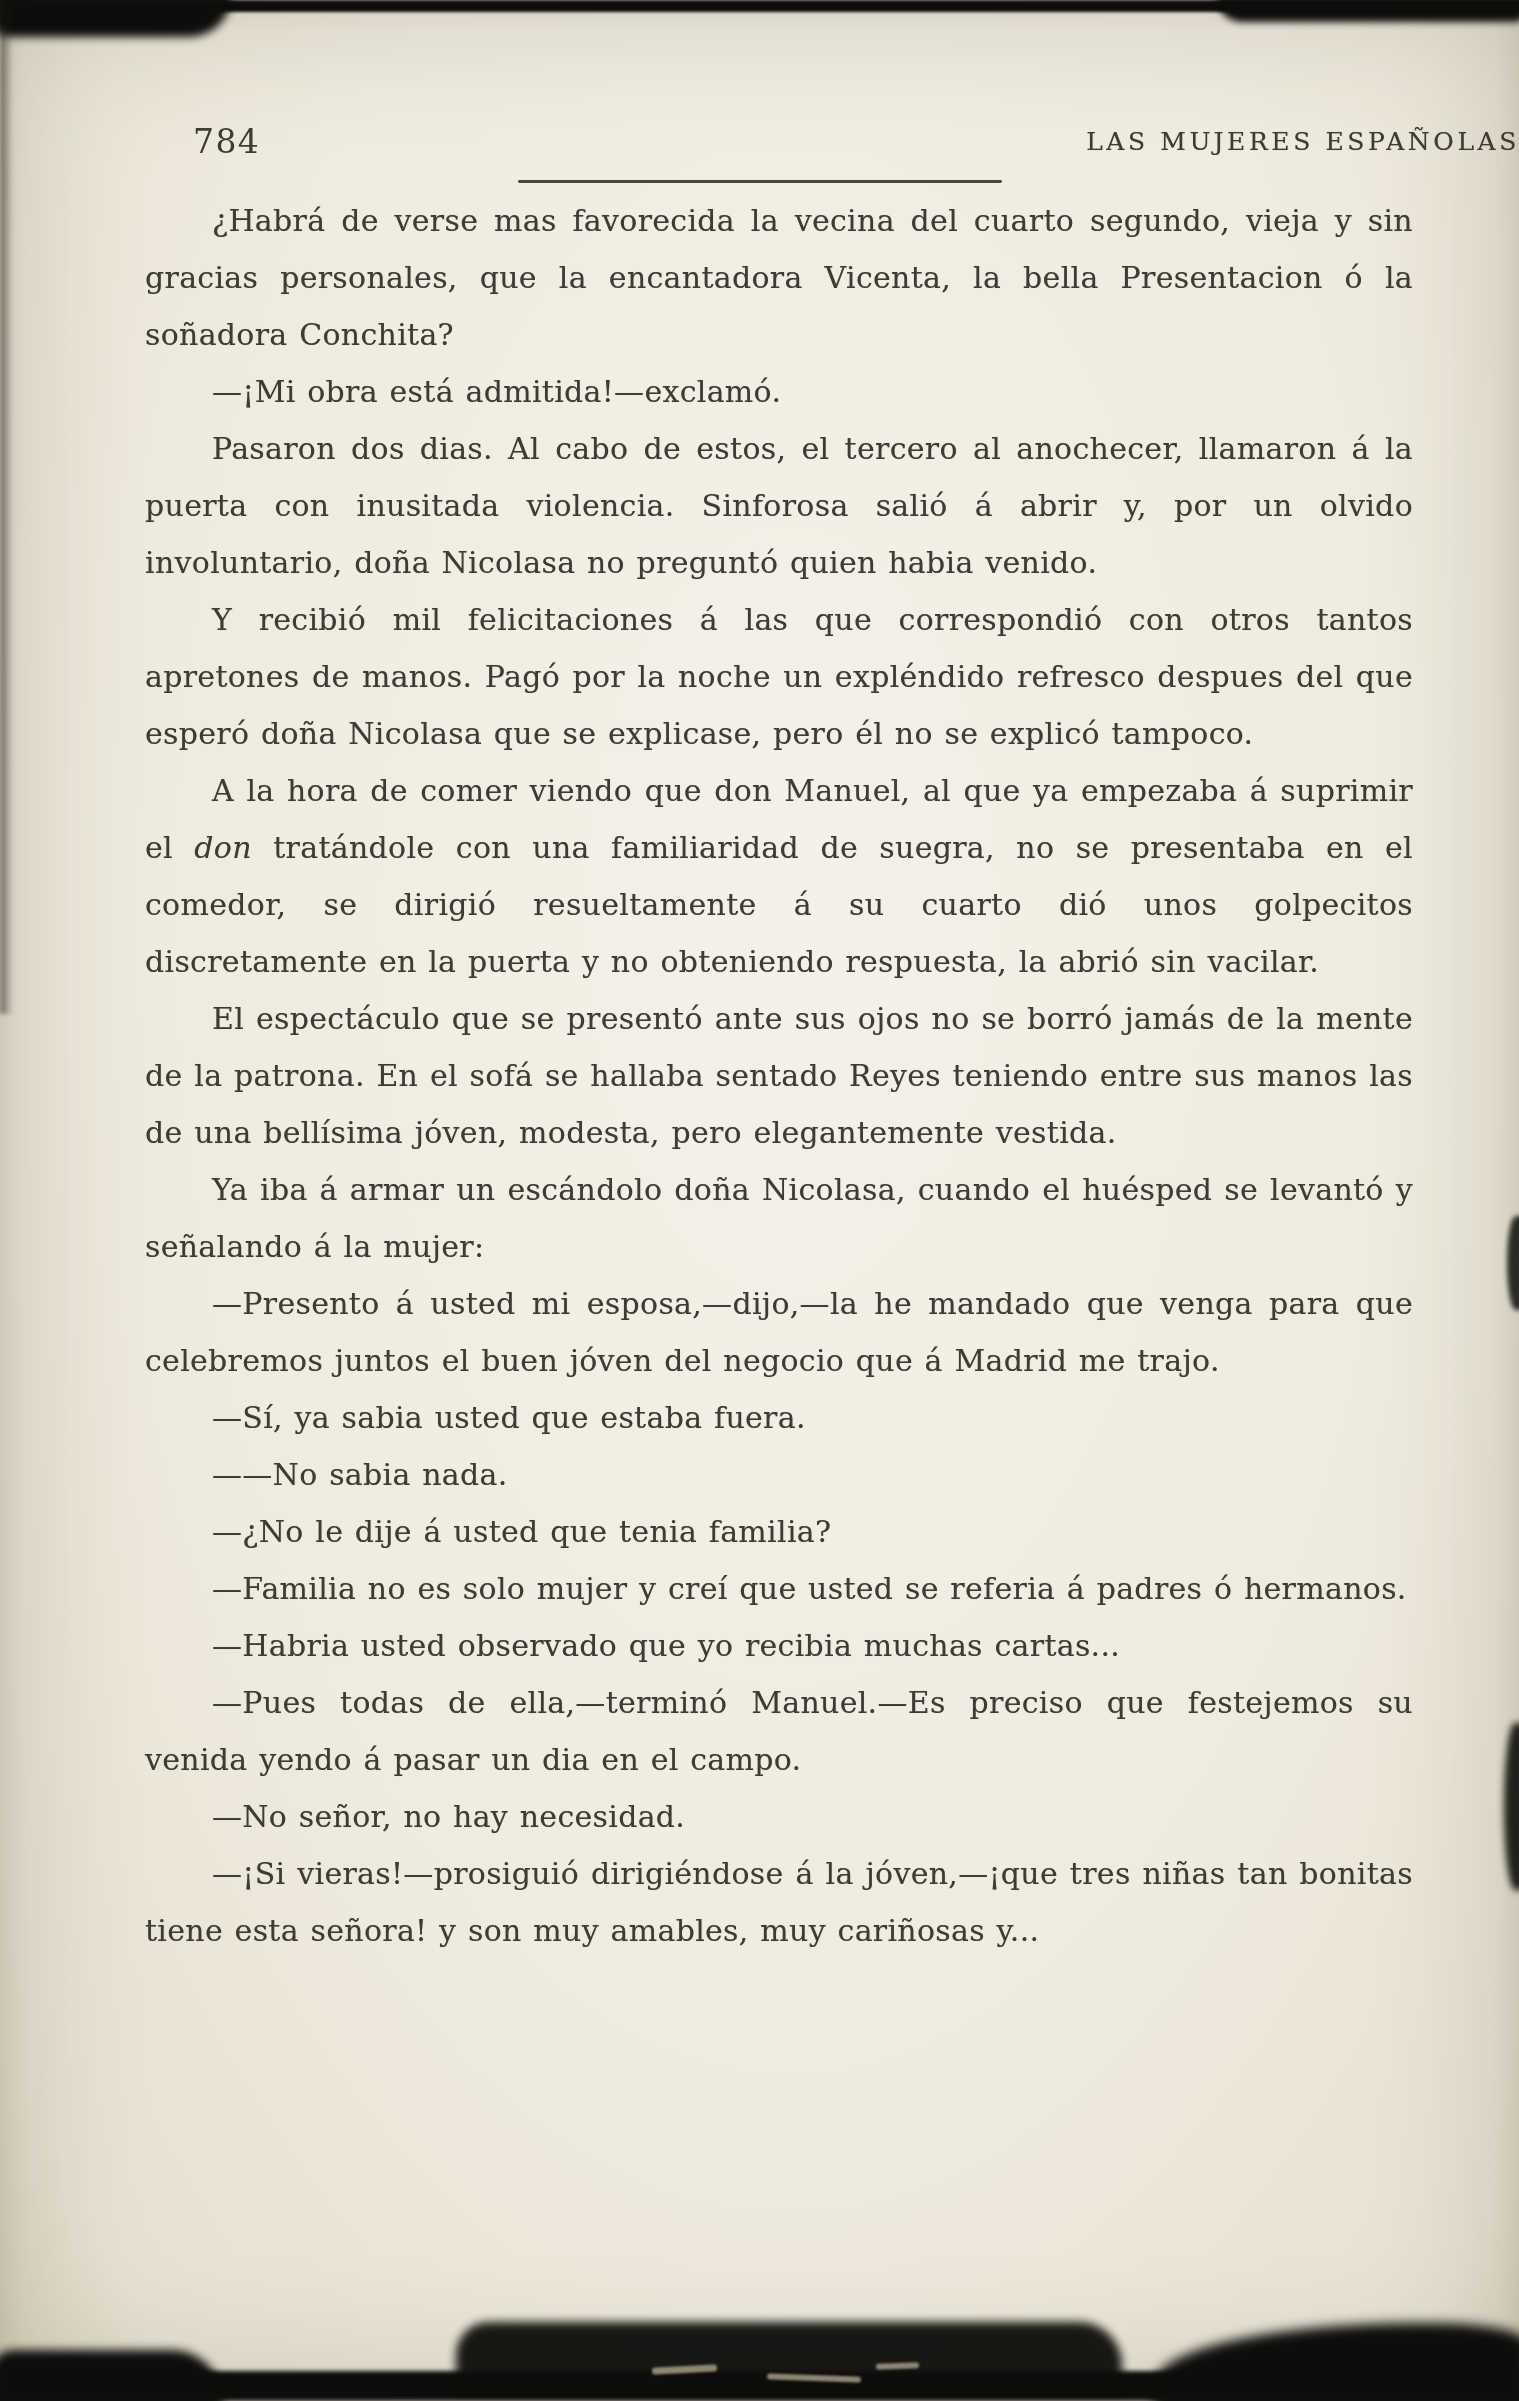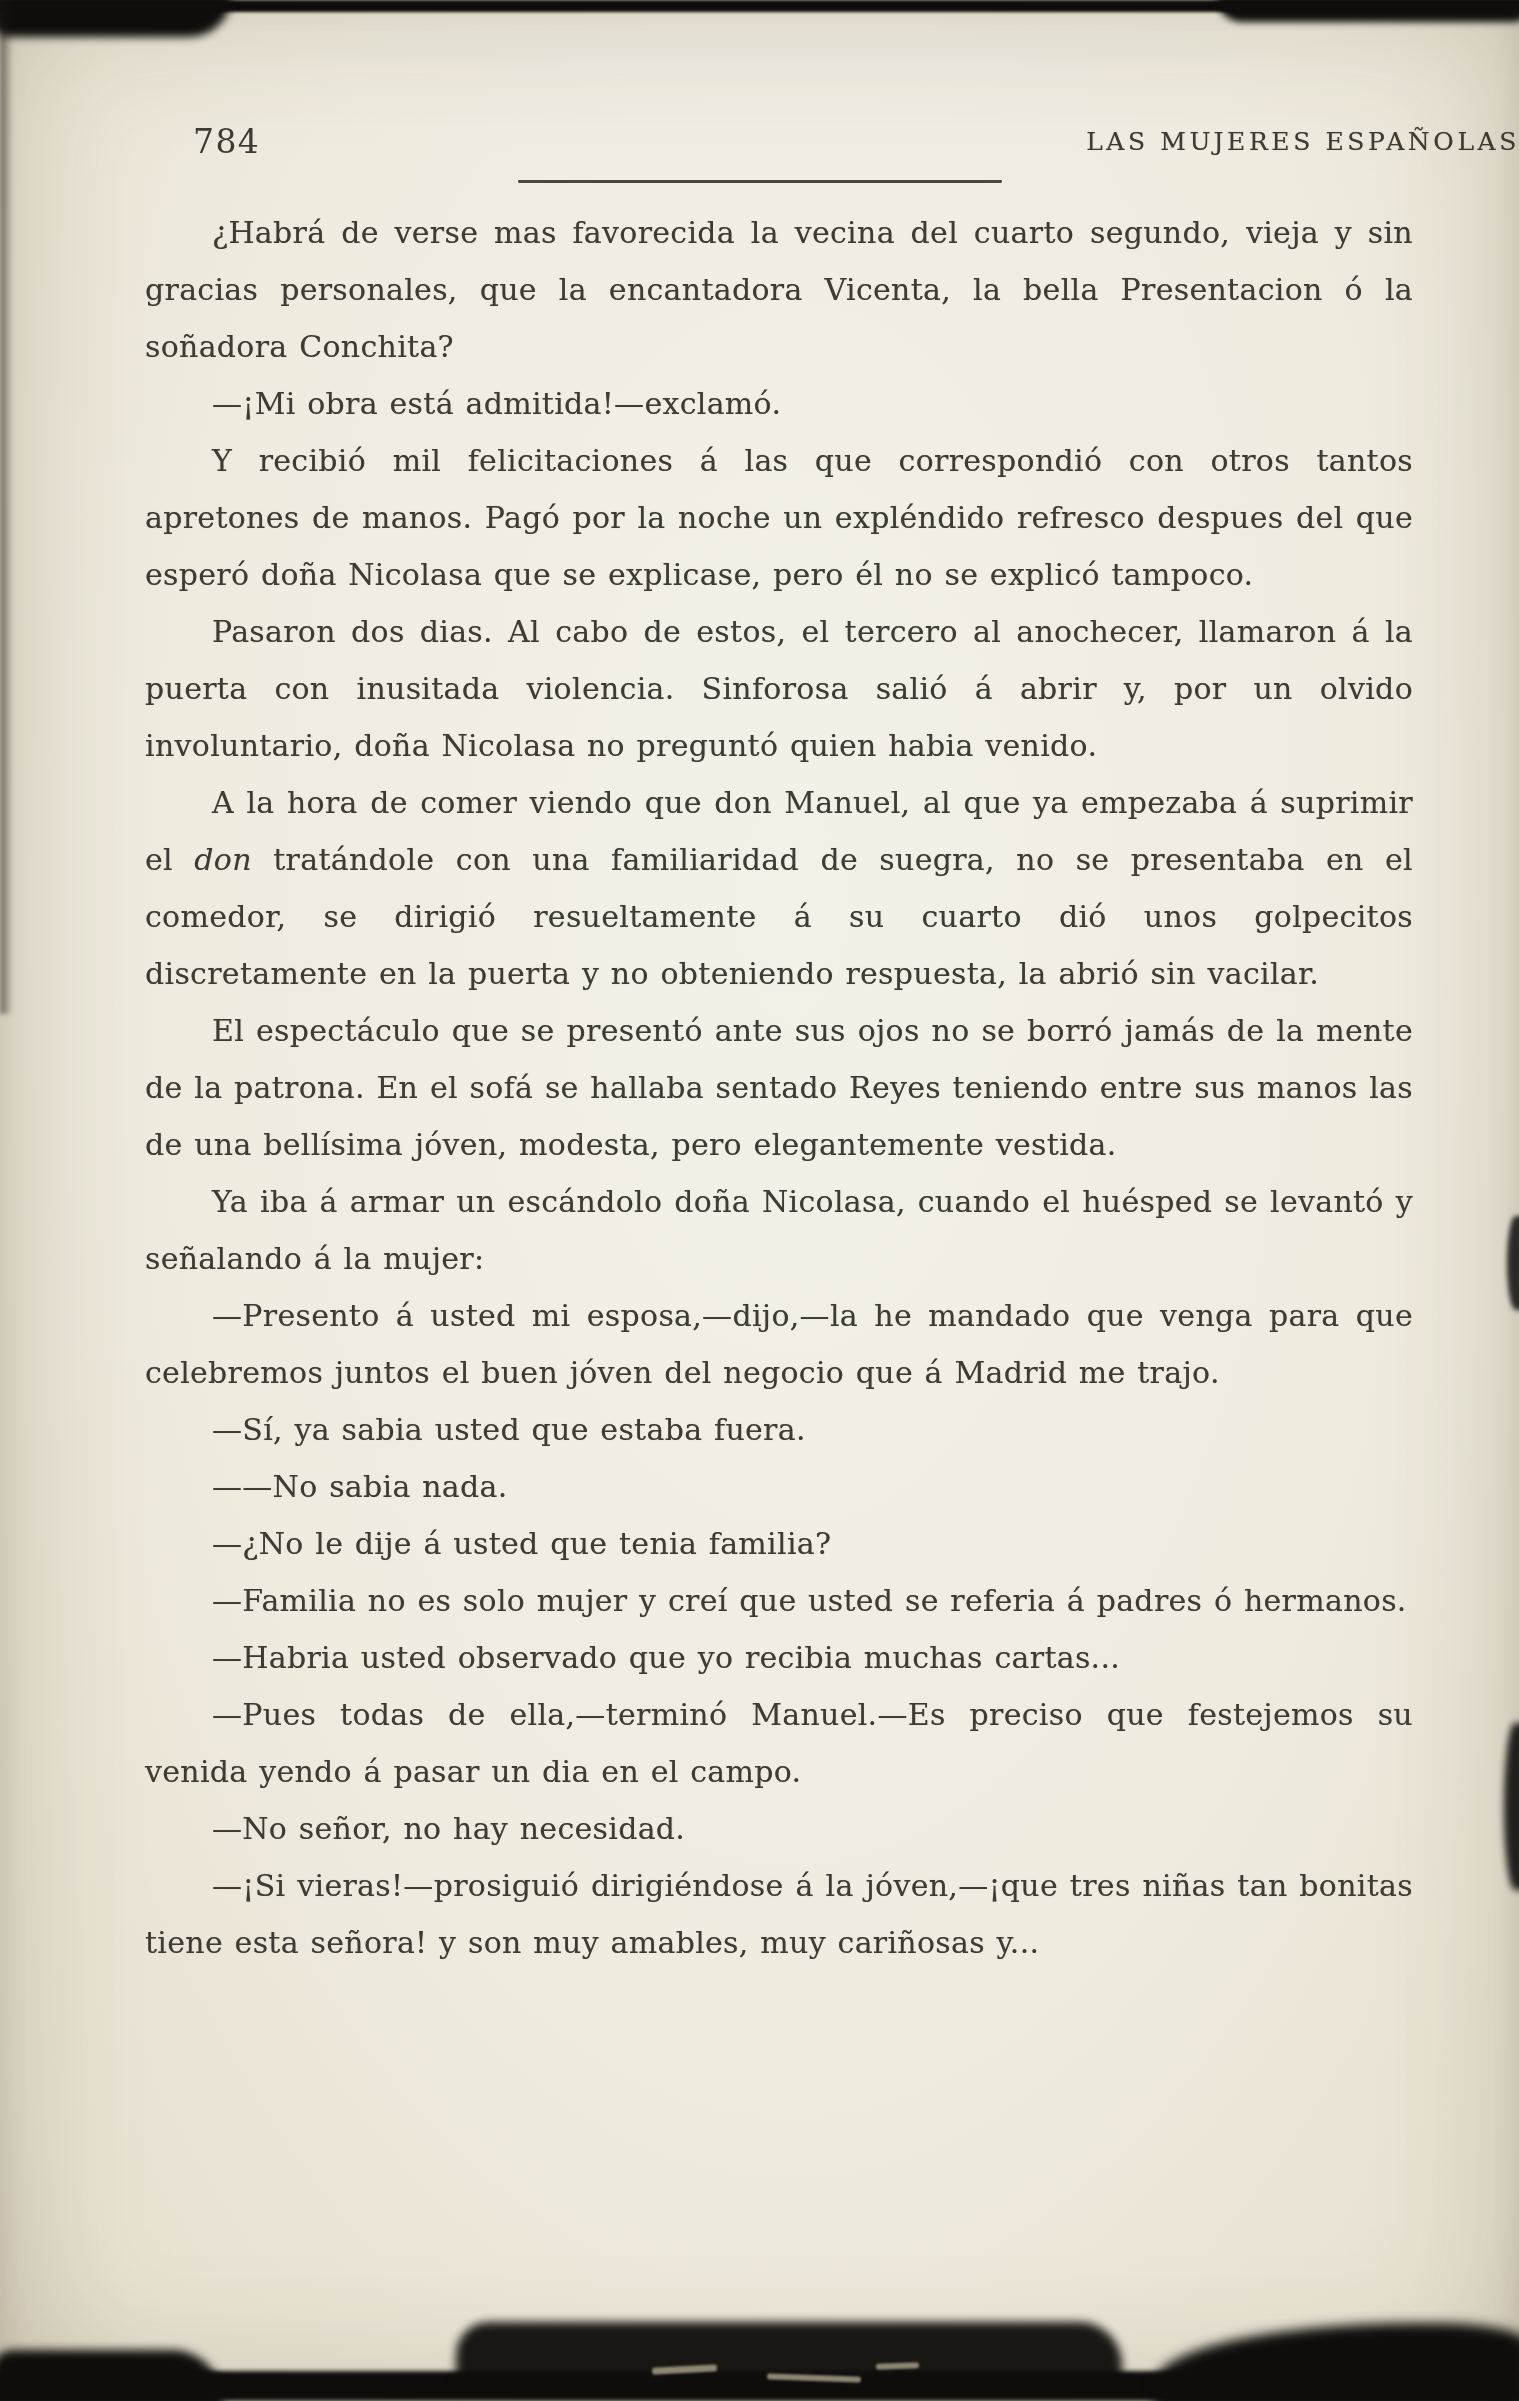--- a/index.html
+++ b/index.html
@@ -45,21 +45,21 @@
     position:absolute;
     top:180px; left:50%;
     transform:translateX(-50%);
     width:484px; height:2.9px;
     background:#4b463c;
     border-radius:1.4px;
   }
   
   .text-block{
     position:absolute;
-    left:145px; top:204px;
+    left:145px; top:192px;
     width:1268px;
   }
   .para{
     margin:0;
     text-indent:67px;
     text-align:justify;
     font-size:30px;
     line-height:57px;
     color:var(--ink);
     letter-spacing:0.3px;
@@ -106,22 +106,22 @@
 
     <header>
       <div class="page-number">784</div>
       <div class="header-title">LAS MUJERES ESPAÑOLAS</div>
       <div class="header-rule"></div>
     </header>
 
     <main class="text-block">
         <p class="para"><span>¿Habrá de verse mas favorecida la vecina del cuarto segundo, vieja y sin gracias personales, que la encantadora Vicenta, la bella Presentacion ó la soñadora Conchita?</span></p>
         <p class="para"><span>—¡Mi obra está admitida!—exclamó.</span></p>
+        <p class="para"><span>Pasaron dos dias. Al cabo de estos, el tercero al anochecer, llamaron á la puerta con inusitada violencia. Sinforosa salió á abrir y, por un olvido involuntario, doña Nicolasa no preguntó quien habia venido.</span></p>
         <p class="para"><span>Y recibió mil felicitaciones á las que correspondió con otros tantos apretones de manos. Pagó por la noche un expléndido refresco despues del que esperó doña Nicolasa que se explicase, pero él no se explicó tampoco.</span></p>
-        <p class="para"><span>Pasaron dos dias. Al cabo de estos, el tercero al anochecer, llamaron á la puerta con inusitada violencia. Sinforosa salió á abrir y, por un olvido involuntario, doña Nicolasa no preguntó quien habia venido.</span></p>
         <p class="para"><span>A la hora de comer viendo que don Manuel, al que ya empezaba á suprimir el </span><span class="italic">don</span><span> tratándole con una familiaridad de suegra, no se presentaba en el comedor, se dirigió resueltamente á su cuarto dió unos golpecitos discretamente en la puerta y no obteniendo respuesta, la abrió sin vacilar.</span></p>
         <p class="para"><span>El espectáculo que se presentó ante sus ojos no se borró jamás de la mente de la patrona. En el sofá se hallaba sentado Reyes teniendo entre sus manos las de una bellísima jóven, modesta, pero elegantemente vestida.</span></p>
         <p class="para"><span>Ya iba á armar un escándolo doña Nicolasa, cuando el huésped se levantó y señalando á la mujer:</span></p>
         <p class="para"><span>—Presento á usted mi esposa,—dijo,—la he mandado que venga para que celebremos juntos el buen jóven del negocio que á Madrid me trajo.</span></p>
         <p class="para"><span>—Sí, ya sabia usted que estaba fuera.</span></p>
         <p class="para"><span>——No sabia nada.</span></p>
         <p class="para"><span>—¿No le dije á usted que tenia familia?</span></p>
         <p class="para"><span>—Familia no es solo mujer y creí que usted se referia á padres ó hermanos.</span></p>
         <p class="para"><span>—Habria usted observado que yo recibia muchas cartas...</span></p>
         <p class="para"><span>—Pues todas de ella,—terminó Manuel.—Es preciso que festejemos su venida yendo á pasar un dia en el campo.</span></p>

